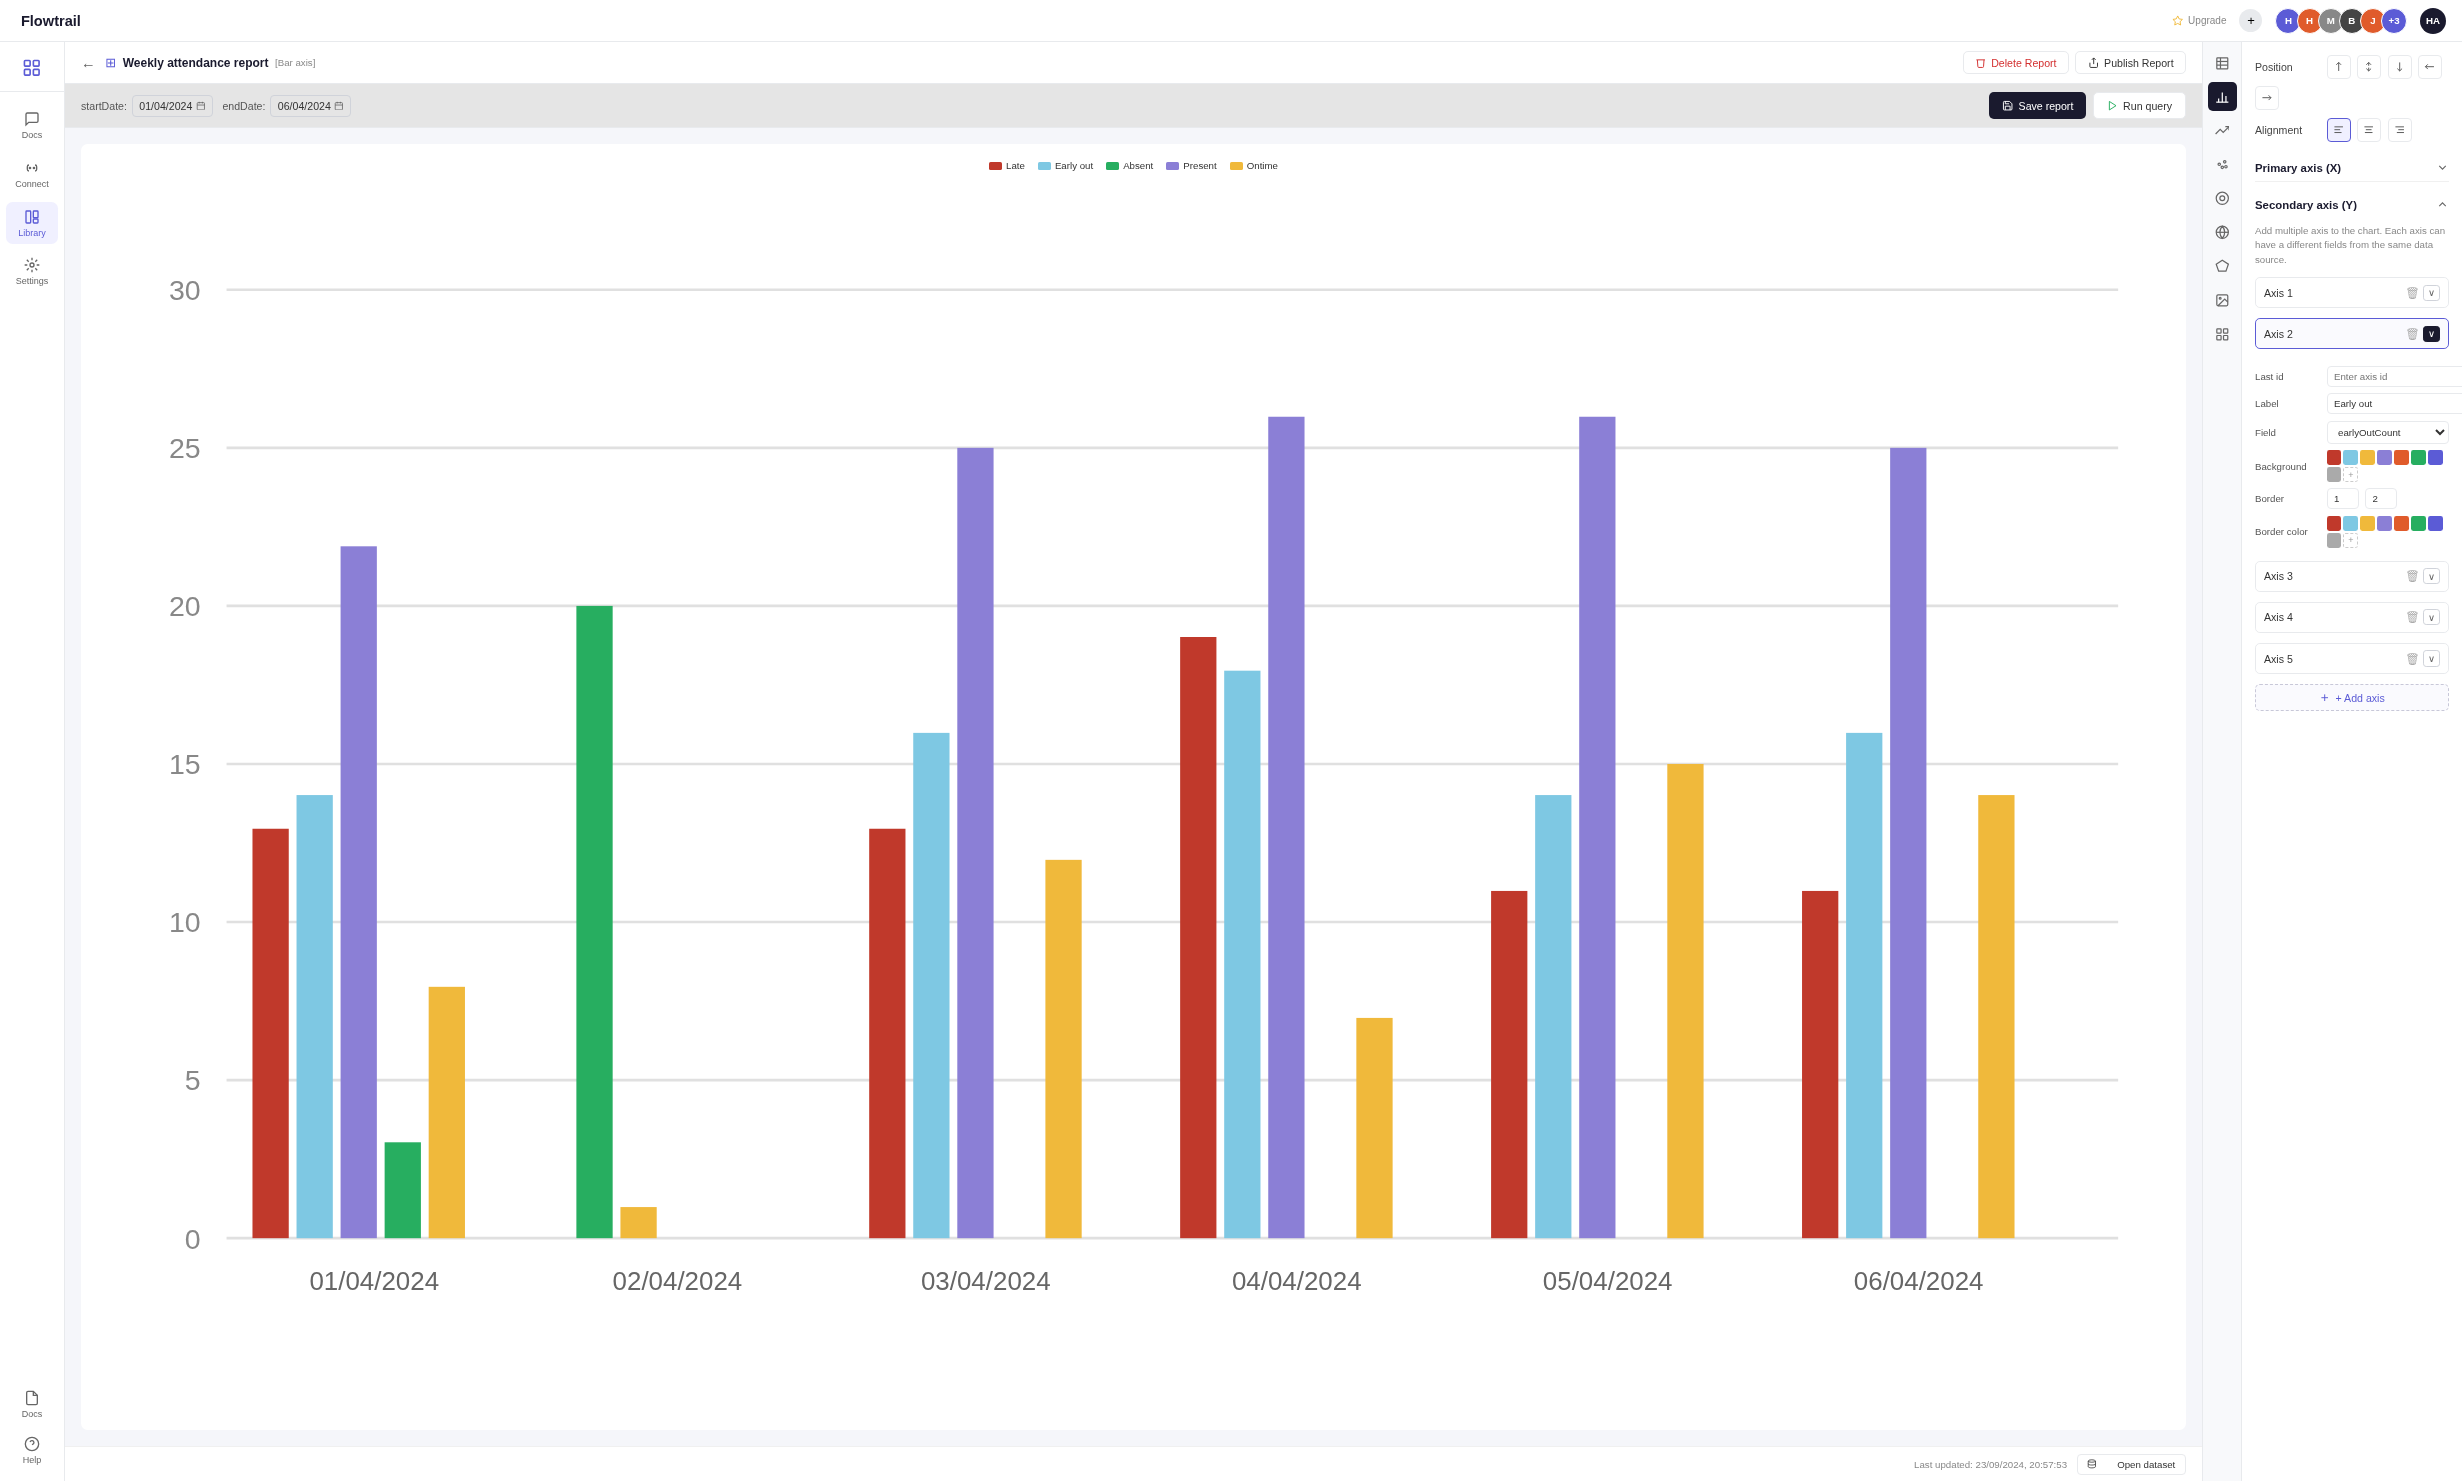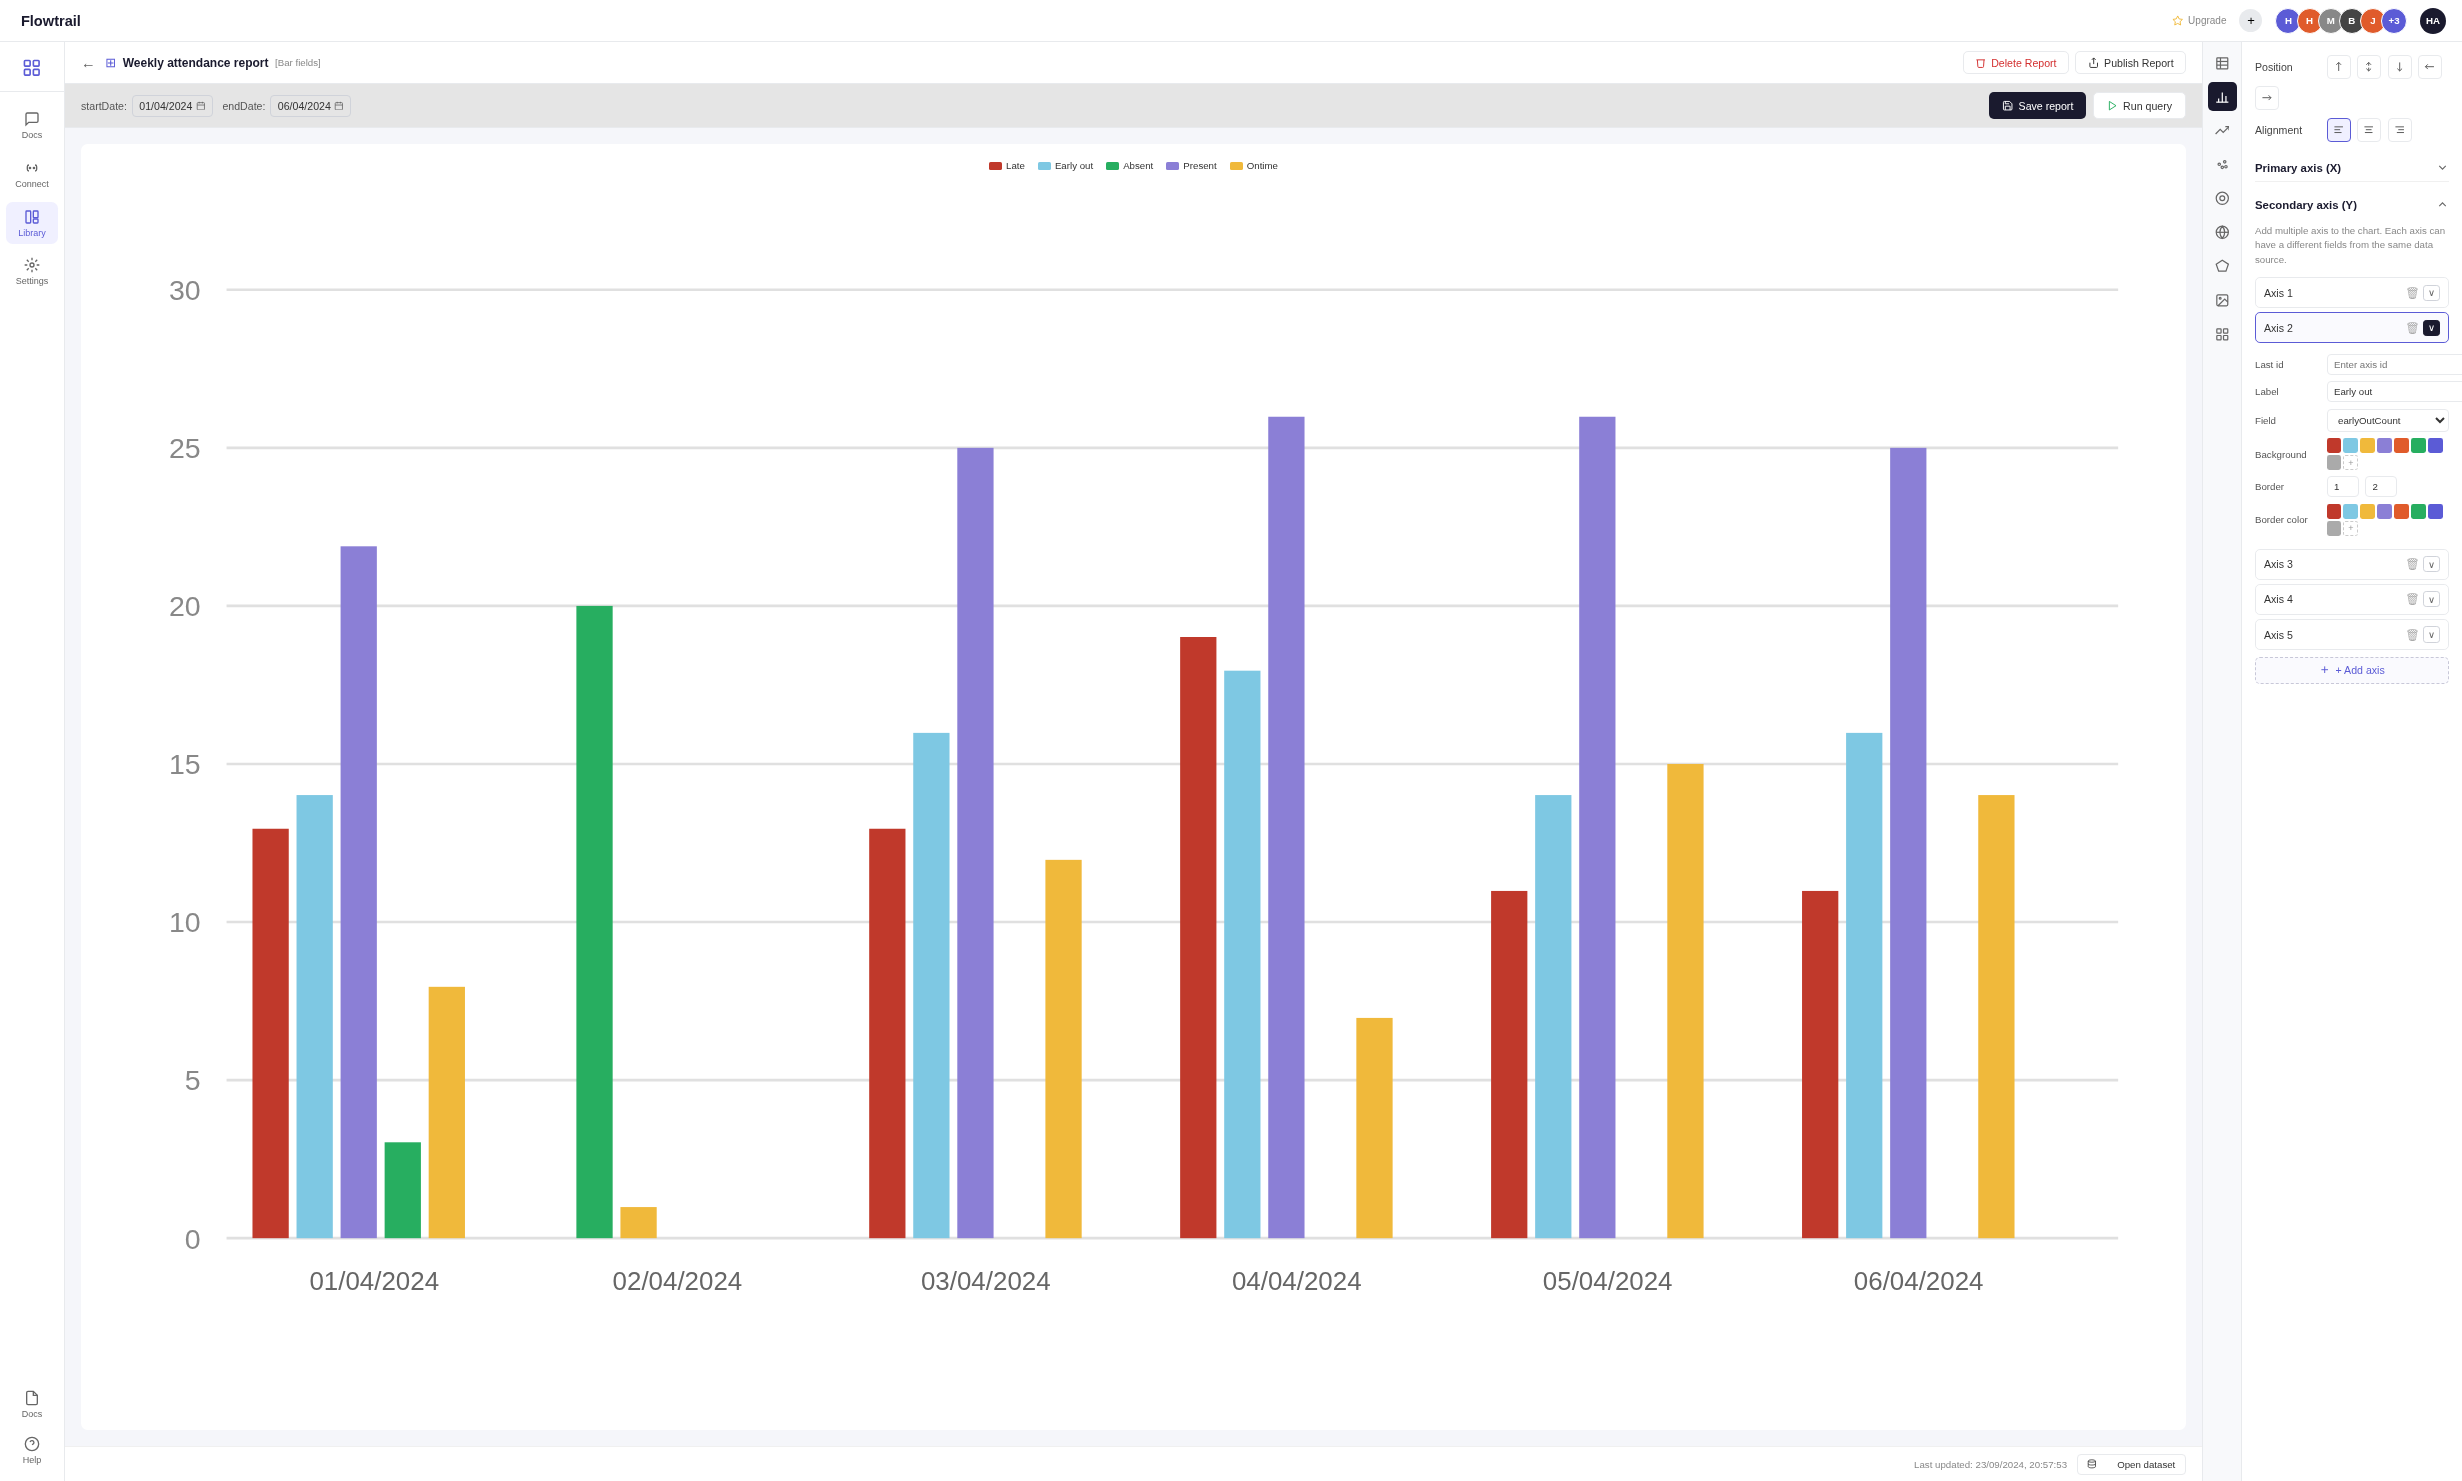--- a/index.html
+++ b/index.html
@@ -212,21 +212,21 @@
     .axis-header svg { width: 13px; height: 13px; color: #666; }
 
     .axis-description {
       font-size: 9.7px; color: #888; line-height: 1.5;
       padding: 6.5px 0 9.7px;
     }
 
     .axis-item {
       display: flex; align-items: center; justify-content: space-between;
       padding: 6.5px 8px; border: 0.8px solid #e8eaed; border-radius: 4.9px;
-      margin-bottom: 4px; cursor: pointer;
+      margin-bottom: 10px; cursor: pointer;
     }
     .axis-item.expanded { border-color: #5b5bd6; background: #fafafe; }
     .axis-item-label { font-size: 10.6px; color: #333; font-weight: 500; }
     .axis-item-actions { display: flex; gap: 3.2px; align-items: center; }
     .axis-delete-btn { color: #aaa; background: none; border: none; cursor: pointer; font-size: 11.4px; }
     .axis-expand-btn { color: #666; background: none; border: 0.8px solid #d0d3da; border-radius: 3.2px; padding: 1.6px 4px; cursor: pointer; font-size: 9.7px; }
 
     .axis-detail-form { padding: 6.5px 0; }
     .form-row {
       display: flex; align-items: center; gap: 6.5px;
@@ -365,21 +365,21 @@
       </div>
     </div>
 
     <div class="report-area">
 
       <div class="report-header">
         <button class="back-btn">←</button>
         <div class="report-title-area">
           <span class="report-icon">⊞</span>
           <span class="report-title">Weekly attendance report</span>
-          <span class="report-subtitle">[Bar fields]</span>
+          <span class="report-subtitle">[Bar axis]</span>
         </div>
         <div class="report-header-actions">
           <button class="delete-btn">
             <svg width="11.4" height="11.4" viewBox="0 0 24 24" fill="none" stroke="#d32f2f" stroke-width="2">
               <polyline points="3 6 5 6 21 6"></polyline>
                 <path d="M19 6l-1 14a2 2 0 0 1-2 2H8a2 2 0 0 1-2-2L5 6"></path>
             </svg>
             <span>Delete Report</span>
           </button>
           <button class="publish-btn">

